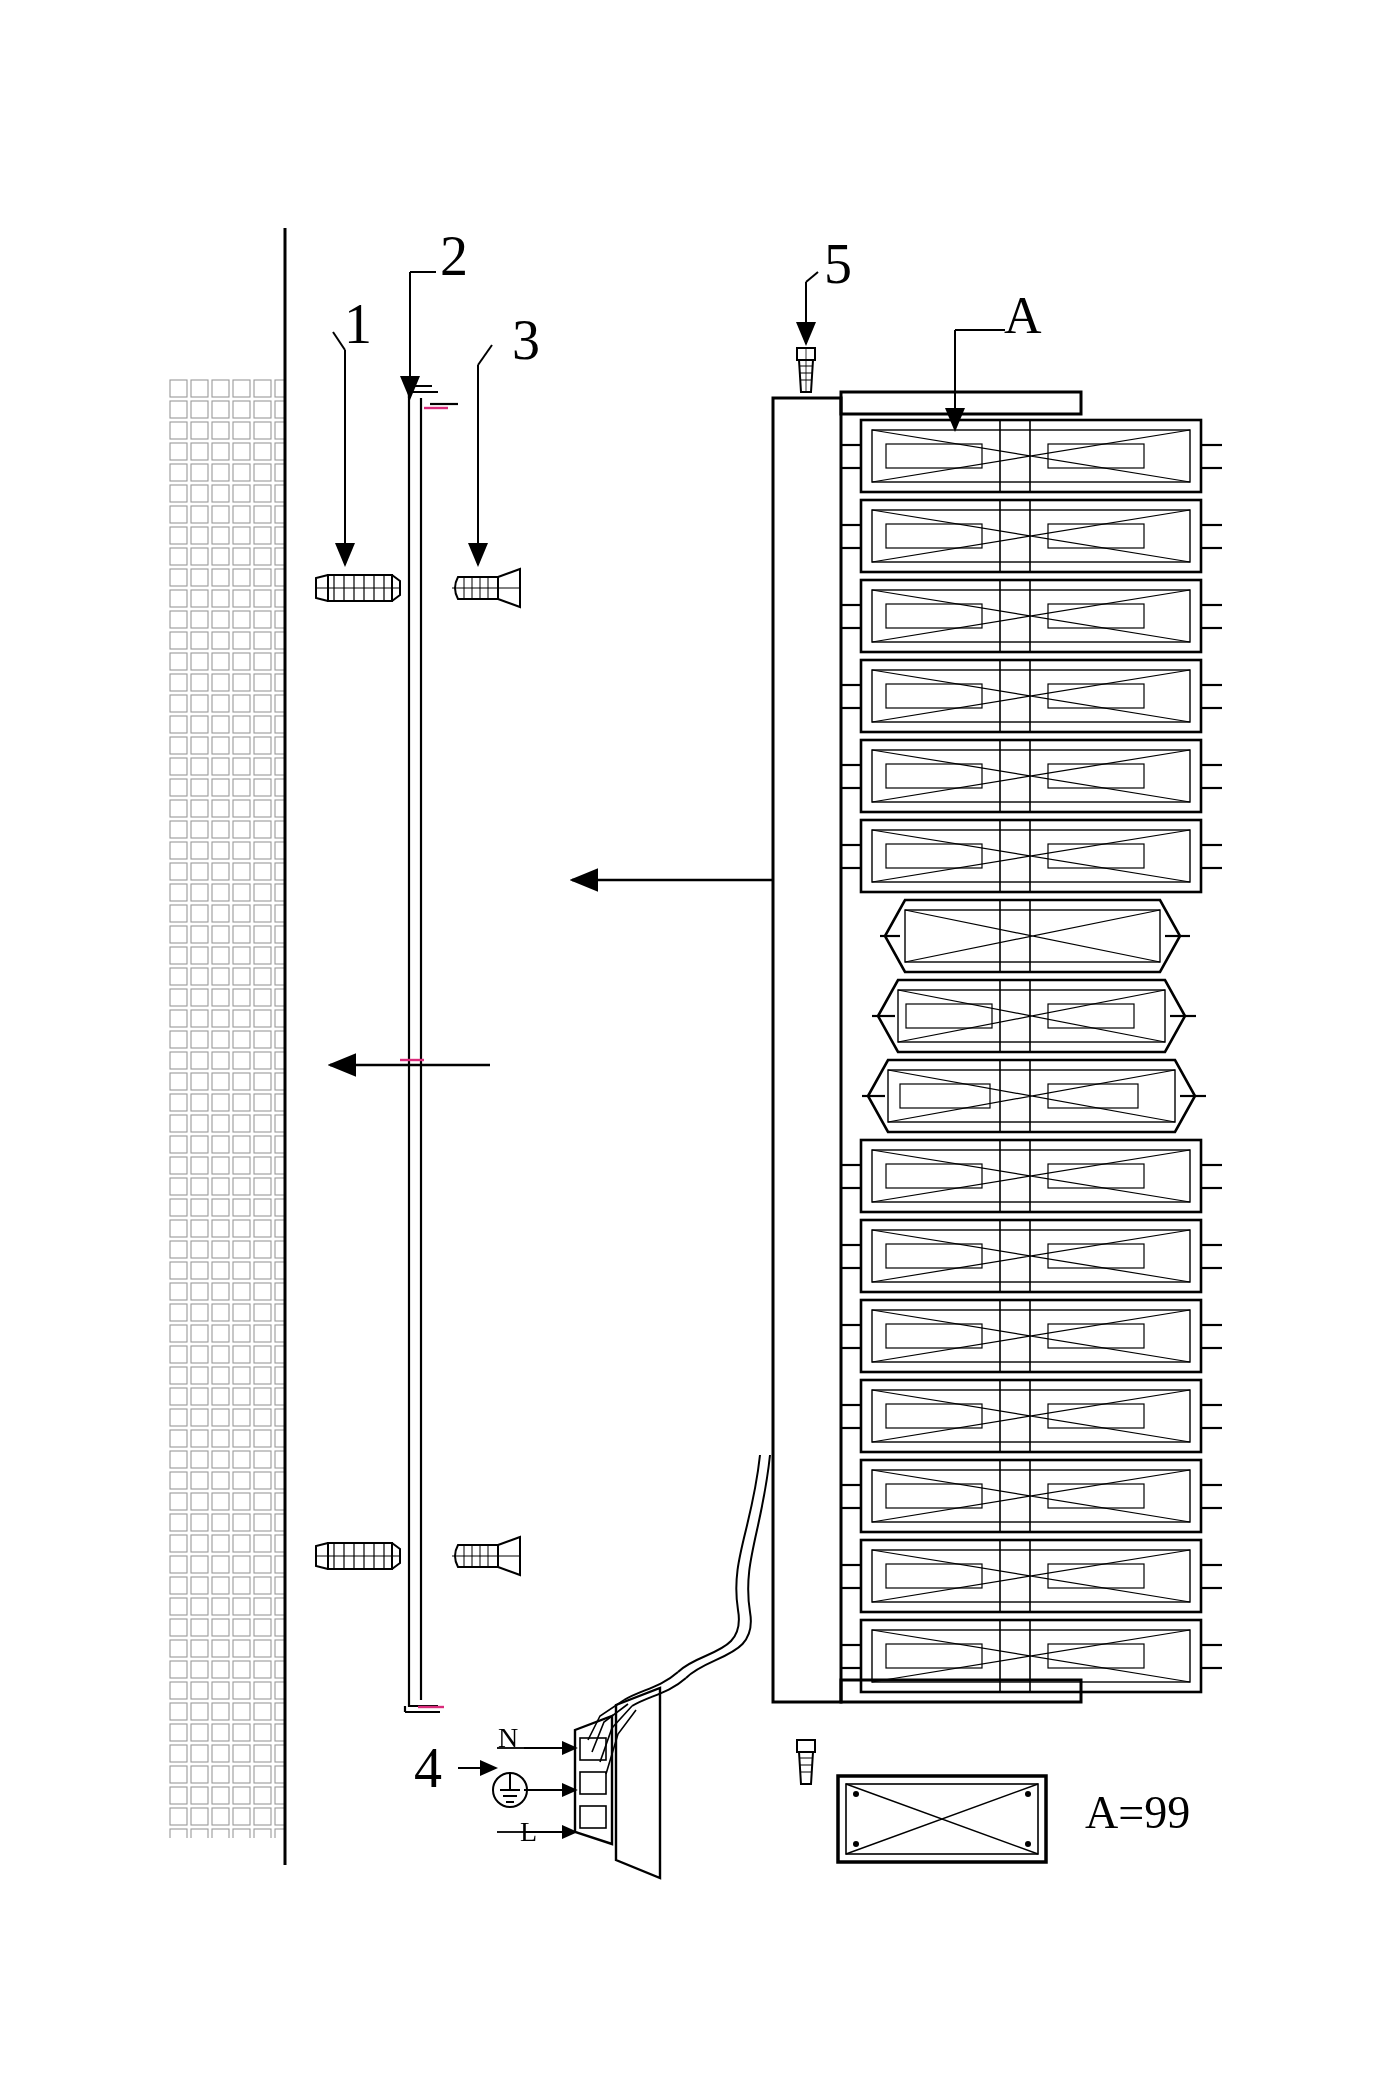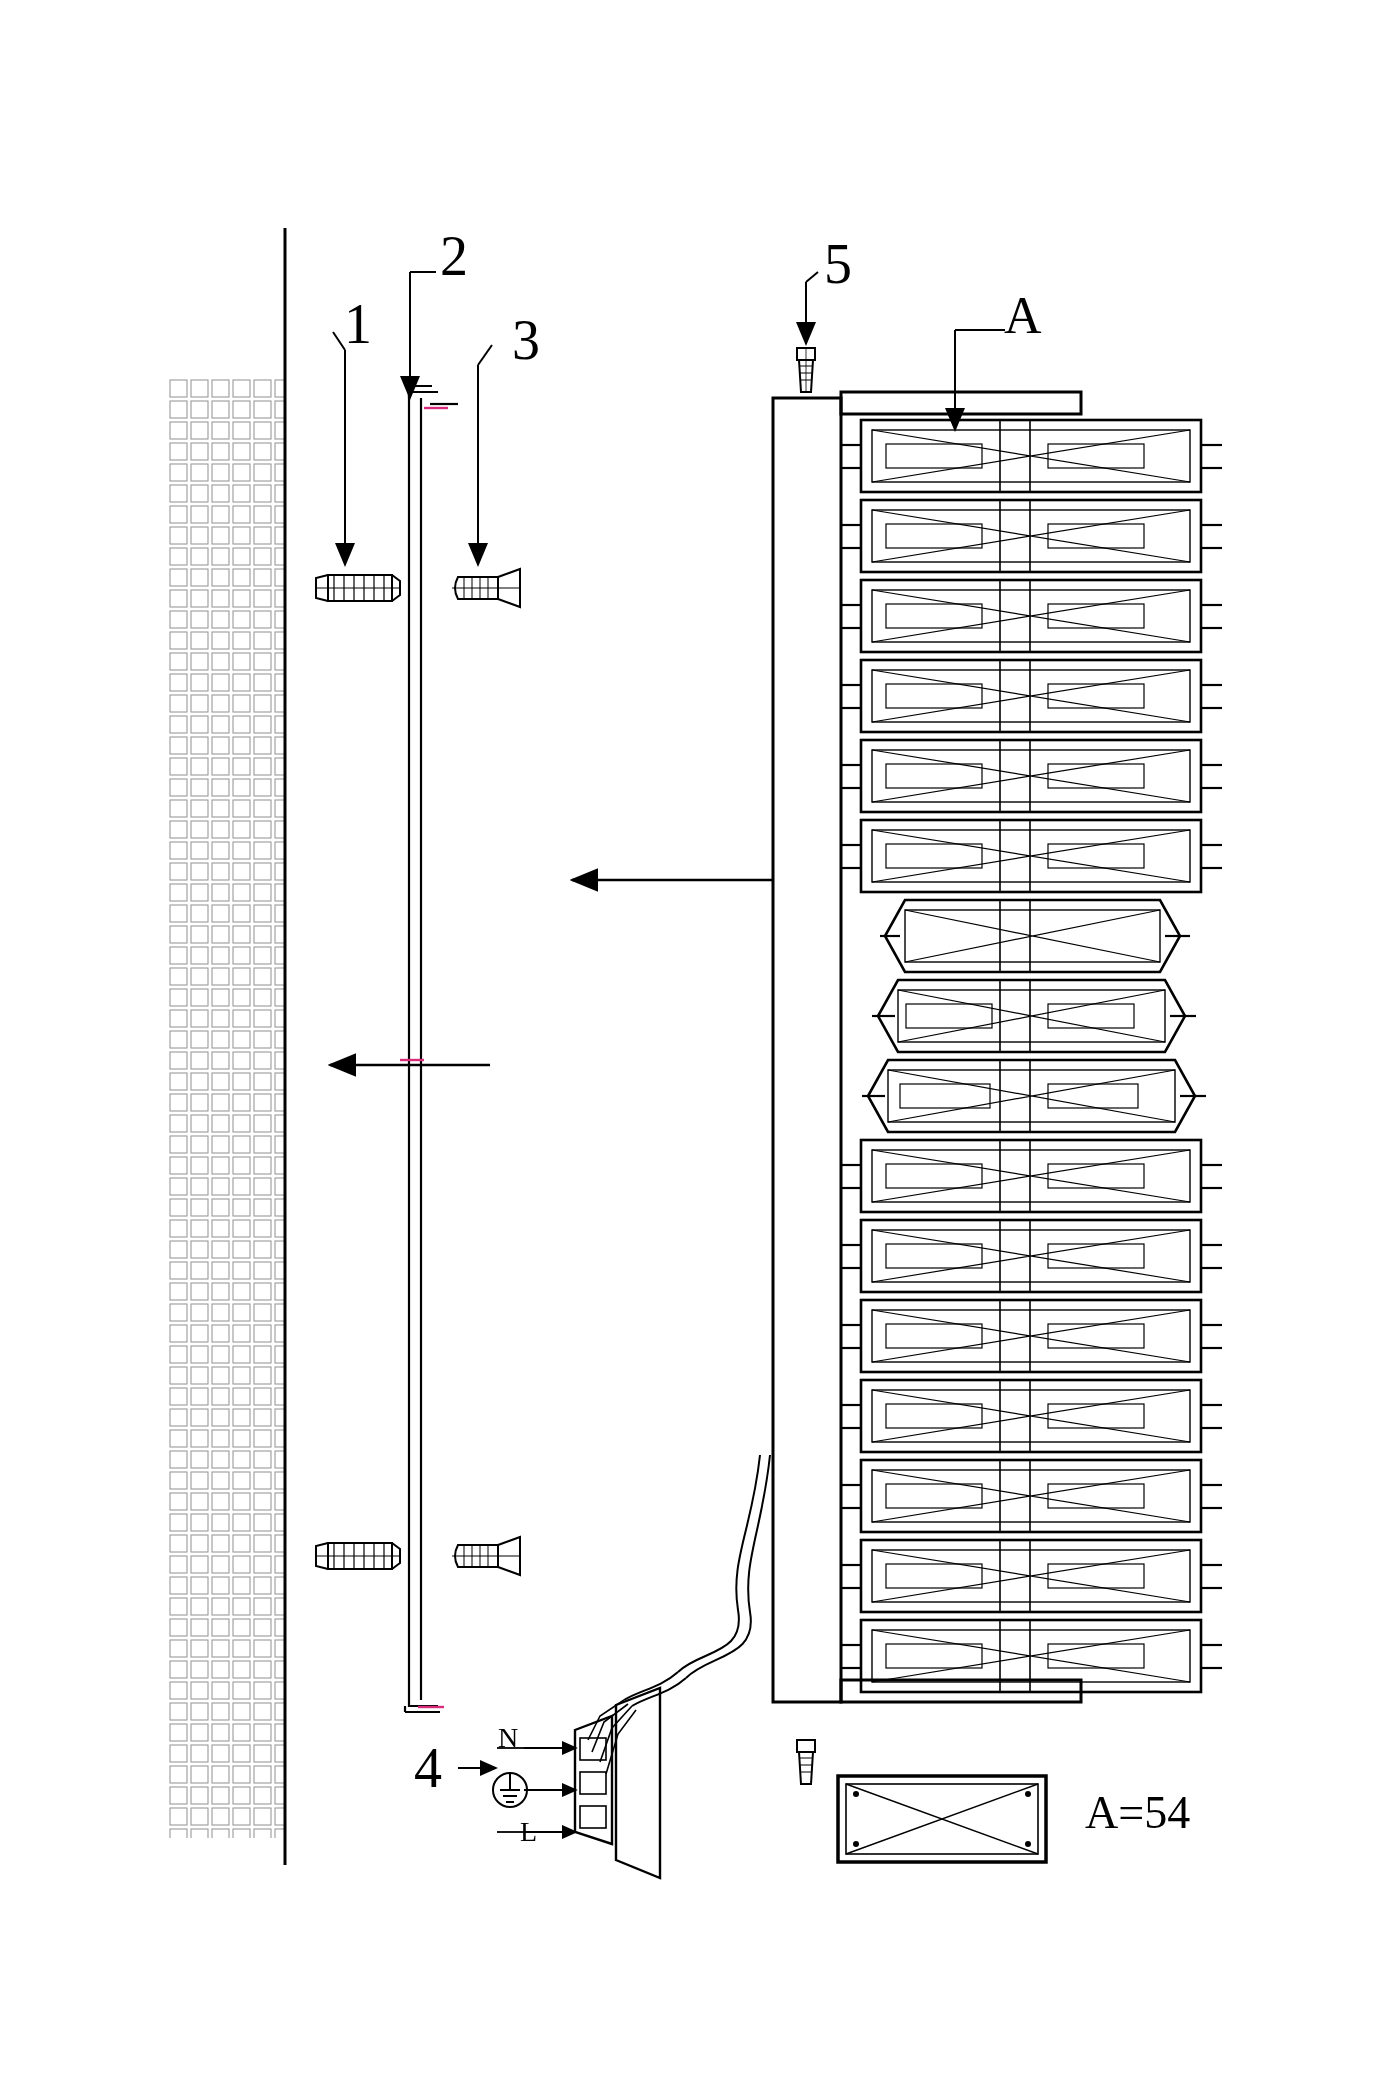--- a/index.html
+++ b/index.html
@@ -471,19 +471,19 @@
   <div class="lbl lbl-num" style="left:440px; top:228px;">2</div>
 
   <div class="lbl lbl-num" style="left:512px; top:312px;">3</div>
 
   <div class="lbl lbl-num" style="left:414px; top:1740px;">4</div>
 
   <div class="lbl lbl-num" style="left:824px; top:236px;">5</div>
 
   <div class="lbl lbl-A" style="left:1004px; top:290px;">A</div>
 
-  <div class="lbl lbl-aeq" style="left:1085px; top:1790px;">A=54</div>
+  <div class="lbl lbl-aeq" style="left:1085px; top:1790px;">A=99</div>
 
   <div class="lbl lbl-small" style="left:498px; top:1724px;">N</div>
 
   <div class="lbl lbl-small" style="left:520px; top:1818px;">L</div>
 
 </div>
 
 </body></html>

